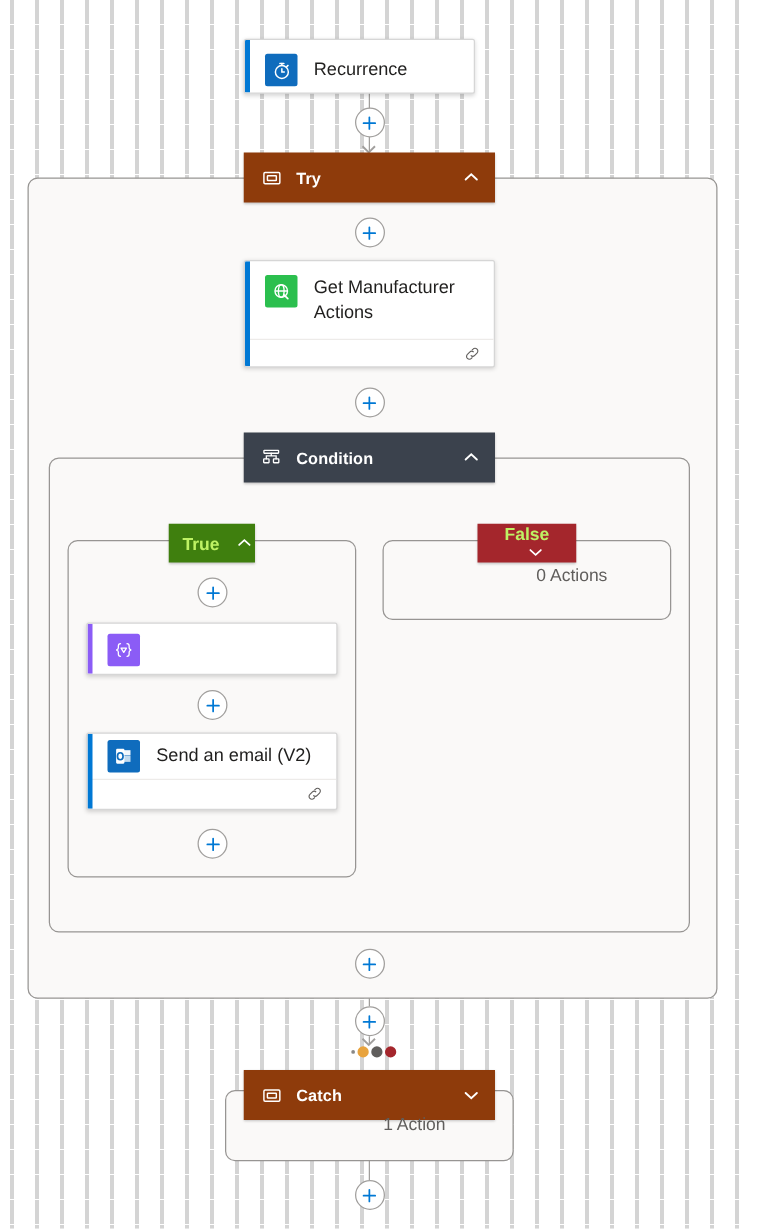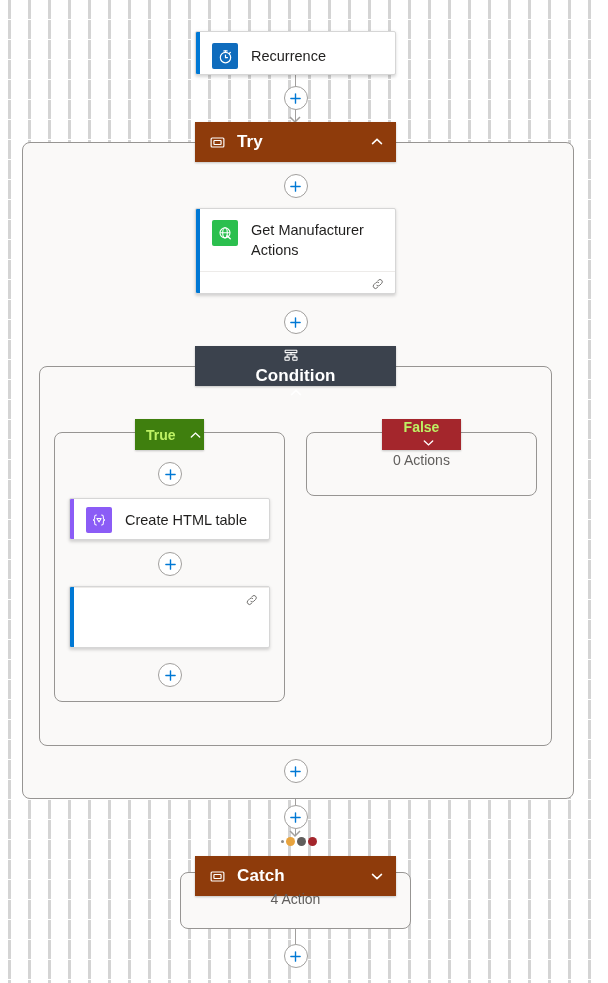--- a/index.html
+++ b/index.html
@@ -55,31 +55,31 @@
     box-shadow: 0 1px 2px rgba(0,0,0,.22);
     user-select: none;
   }
   .hdr .hdr-icon {
     width: 20px; height: 20px;
     flex: 0 0 20px;
     display: flex; align-items: center; justify-content: center;
     margin-right: 10px;
   }
   .hdr .hdr-title {
-    font-size: 17px;
+    font-size: 13px;
     font-weight: bold;
     color: #ffffff;
     letter-spacing: .1px;
     flex: 1 1 auto;
     white-space: nowrap;
   }
   .hdr .chev { width: 14px; height: 14px; flex: 0 0 14px; }
   .hdr-try   { background: #8E3B0B; }
   .hdr-catch { background: #8E3B0B; }
-  .hdr-cond  { background: #3B424D; flex-direction: column; }
+  .hdr-cond  { background: #3B424D; }
 
   
   .pill {
     display: flex;
     align-items: center;
     padding: 0 11px;
     box-shadow: 0 1px 2px rgba(0,0,0,.22);
     user-select: none;
   }
   .pill .pill-title {
@@ -134,20 +134,21 @@
     padding-right: 10px;
     flex: 0 0 27px;
   }
 
   
   .empty-txt {
     font-size: 14px;
     color: #605e5c;
     text-align: center;
     white-space: nowrap;
+    margin-left: 36px;
   }
 
   
   .plus {
     width: 24px; height: 24px;
     border-radius: 50%;
     background: #ffffff;
     border: 1px solid #a19f9d;
     display: flex; align-items: center; justify-content: center;
     cursor: pointer;
@@ -222,21 +223,21 @@
   <div class="scope abs" style="left:22px; top:142px; width:552px; height:657px;"></div>
 
   <div class="scope abs" style="left:39px; top:366px; width:513px; height:380px;"></div>
 
   <div class="scope abs" style="left:54px; top:432px; width:231px; height:270px;"></div>
 
   <div class="scope abs" style="left:306px; top:432px; width:231px; height:64px;"></div>
 
   <div class="scope abs" style="left:180px; top:872px; width:231px; height:57px;"></div>
 
-  <div class="card abs" style="left:195px; top:31px; width:201px; height:44px;text-align:right;">
+  <div class="card abs" style="left:195px; top:31px; width:185px; height:44px;text-align:right;">
     <div class="card-accent" style="background:#0078d4;"></div>
     <div class="card-main">
       <div class="card-icon" style="background:#0f6cbd;">
         <svg width="17" height="17" viewBox="0 0 20 20" fill="none" stroke="#ffffff" stroke-width="1.4">
           <circle cx="10" cy="11.3" r="6.1"></circle>
           <path d="M10 8.2 V11.3 H12.3" stroke-linecap="round"></path>
           <path d="M8.1 3.4 H11.9" stroke-linecap="round"></path>
           <path d="M10 3.4 V5.2" stroke-linecap="round"></path>
           <path d="M14.6 6.2 L15.8 5.1" stroke-linecap="round"></path>
         </svg>
@@ -323,26 +324,36 @@
   <div class="card abs" style="left:69px; top:498px; width:201px; height:42px;">
     <div class="card-accent" style="background:#8b5cf6;"></div>
     <div class="card-main" style="padding-top:8px;padding-bottom:8px;">
       <div class="card-icon" style="background:#8b5cf6;">
         <svg width="18" height="18" viewBox="0 0 20 20" fill="none" stroke="#ffffff" stroke-width="1.15">
           <path d="M7.1 4.4 c-1.5 0-1.9 .9-1.9 2.1 v1.6 c0 1-.5 1.5-1.3 1.6 v.6 c.8 .1 1.3 .6 1.3 1.6 v1.6 c0 1.2 .4 2.1 1.9 2.1" stroke-linecap="round"></path>
           <path d="M12.9 4.4 c1.5 0 1.9 .9 1.9 2.1 v1.6 c0 1 .5 1.5 1.3 1.6 v.6 c-.8 .1-1.3 .6-1.3 1.6 v1.6 c0 1.2-.4 2.1-1.9 2.1" stroke-linecap="round"></path>
           <path d="M7.6 8.3 H12.4 L10 12.1 Z" stroke-linejoin="round"></path>
         </svg>
       </div>
-      <span class="card-title">Create HTML table</span>
     </div>
   </div>
 
   <div class="card abs" style="left:69px; top:586px; width:201px; height:62px;">
     <div class="card-accent" style="background:#0078d4;"></div>
+    <div class="card-main" style="padding-top:5px;padding-bottom:5px;">
+      <div class="card-icon" style="background:#0f6cbd;">
+        <svg width="18" height="18" viewBox="0 0 20 20">
+          <rect x="9.4" y="4.6" width="6.6" height="4.6" fill="#ffffff" opacity=".95"></rect>
+          <rect x="9.4" y="9.6" width="6.6" height="5.4" fill="#ffffff" opacity=".75"></rect>
+          <rect x="3.2" y="3.4" width="7.4" height="13.2" rx="1" fill="#ffffff"></rect>
+          <ellipse cx="6.9" cy="10" rx="2.5" ry="3.1" fill="none" stroke="#0f6cbd" stroke-width="1.5"></ellipse>
+        </svg>
+      </div>
+      <span class="card-title">Send an email (V2)</span>
+    </div>
     <div class="card-foot">
       <span>
         <svg width="14" height="14" viewBox="0 0 18 18" fill="none" stroke="#605e5c" stroke-width="1.15">
           <path d="M7.2 10.6 a2.9 2.9 0 0 0 4.1 0 l2.3-2.3 a2.9 2.9 0 1 0-4.1-4.1 l-1 1"></path>
           <path d="M10.2 7.4 a2.9 2.9 0 0 0-4.1 0 l-2.3 2.3 a2.9 2.9 0 1 0 4.1 4.1 l1-1"></path>
         </svg>
       </span>
     </div>
   </div>
 
@@ -361,21 +372,21 @@
       </svg>
     </span>
     <span class="hdr-title">Catch</span>
     <span class="chev">
       <svg width="14" height="14" viewBox="0 0 14 14" fill="none" stroke="#ffffff" stroke-width="1.5" stroke-linecap="round">
         <path d="M2.5 5.4 L7 9.6 L11.5 5.4"></path>
       </svg>
     </span>
   </div>
 
-  <div class="empty-txt abs" style="left:180px; top:891px; width:231px;">4 Action</div>
+  <div class="empty-txt abs" style="left:180px; top:891px; width:231px;">1 Action</div>
 
   <div class="plus abs" style="left:283.5px; top:86px;">
     <svg width="13" height="13" viewBox="0 0 14 14" stroke="#0078d4" stroke-width="1.5" stroke-linecap="round">
         <path d="M7 2 V12 M2 7 H12"></path>
       </svg>
   </div>
   <div class="plus abs" style="left:283.5px; top:174px;">
     <svg width="13" height="13" viewBox="0 0 14 14" stroke="#0078d4" stroke-width="1.5" stroke-linecap="round">
         <path d="M7 2 V12 M2 7 H12"></path>
       </svg>

